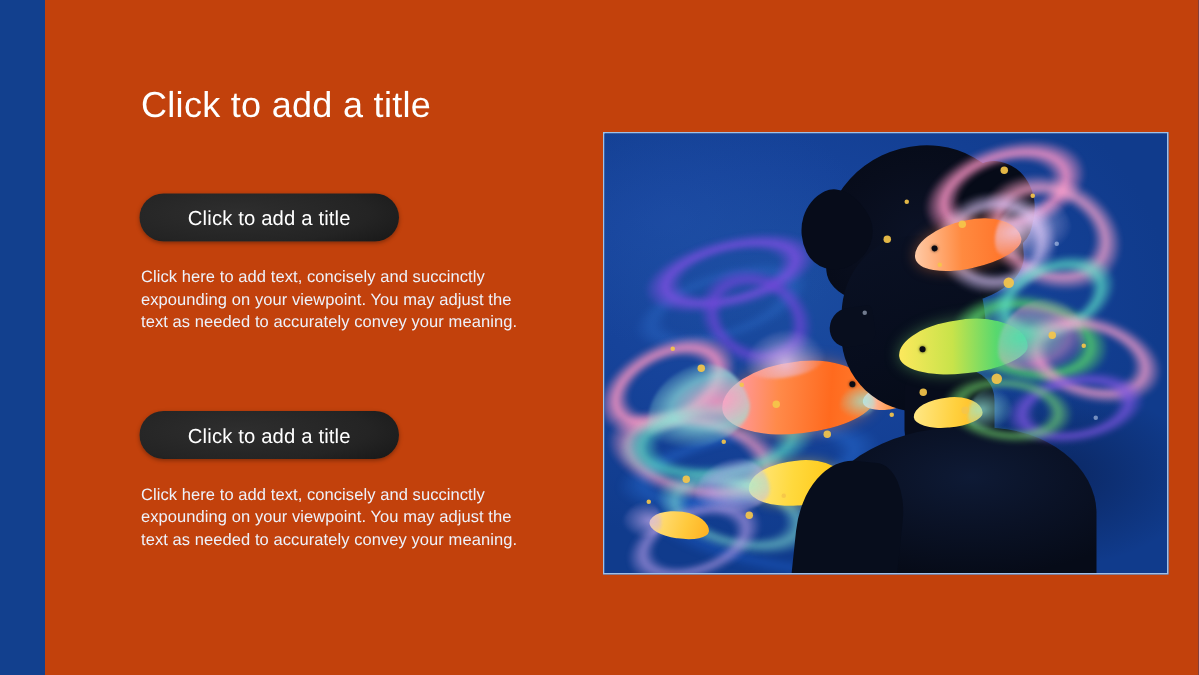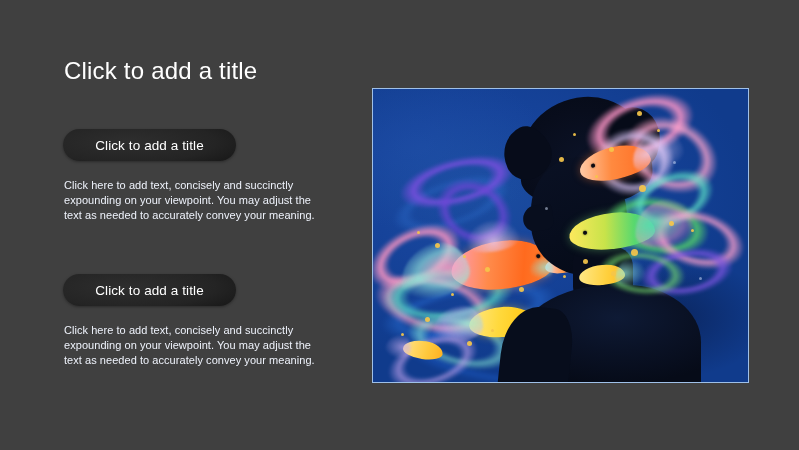--- a/index.html
+++ b/index.html
@@ -2,21 +2,21 @@
 <html><head>
 <meta charset="utf-8">
 <style>
   * { margin:0; padding:0; box-sizing:border-box; }
   html, body { width:799px; height:450px; overflow:hidden; }
   body {
     background:#12408e;
     font-family:"Liberation Sans", sans-serif;
     position:relative;
   }
-  .slide { position:absolute; inset:0; background:#404040; }
+  .slide { position:absolute; inset:0; background:#c2410c;margin-left:30px; }
 
   
   .title {
     position:absolute; left:64px; top:57px;
     font-size:24px; font-weight:400; color:#ffffff;
     letter-spacing:.2px; white-space:nowrap;
   }
 
   .pill {
     position:absolute; left:63px; width:173px; height:32px;

